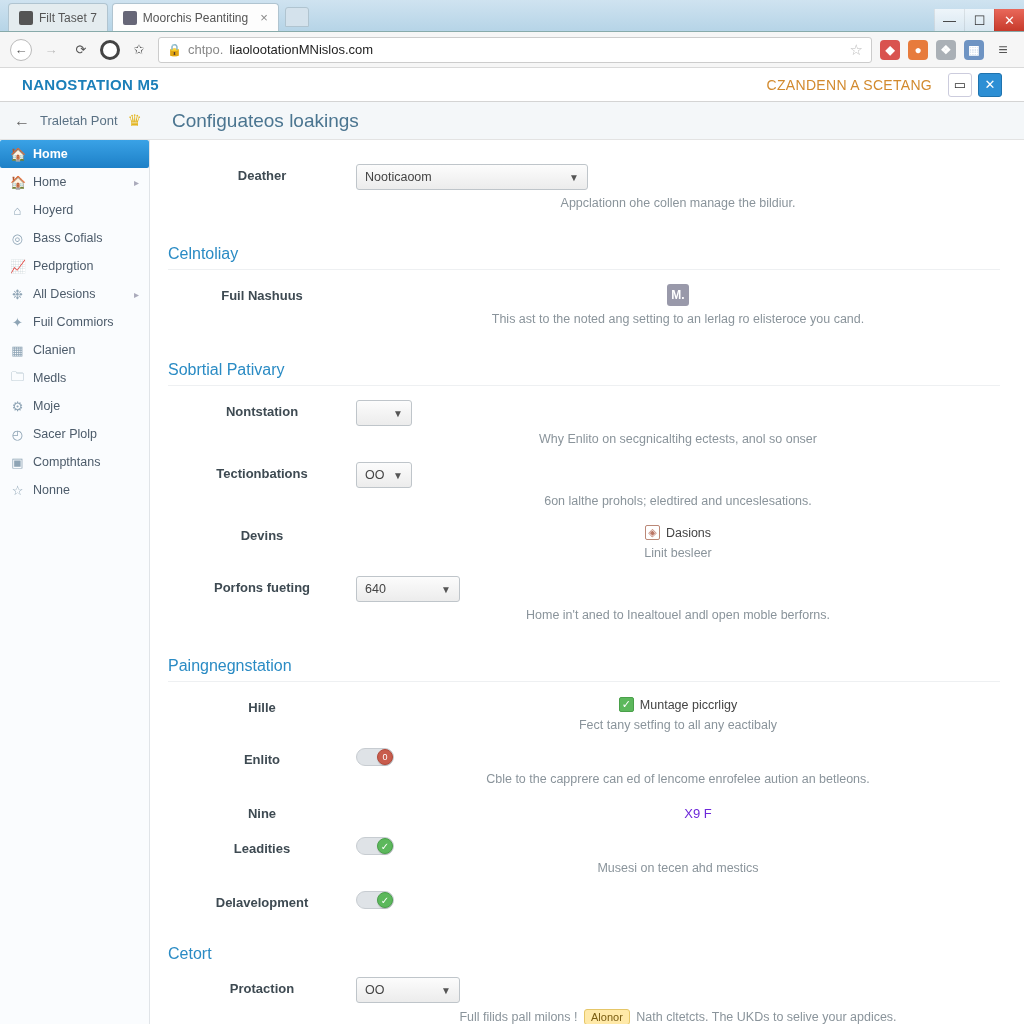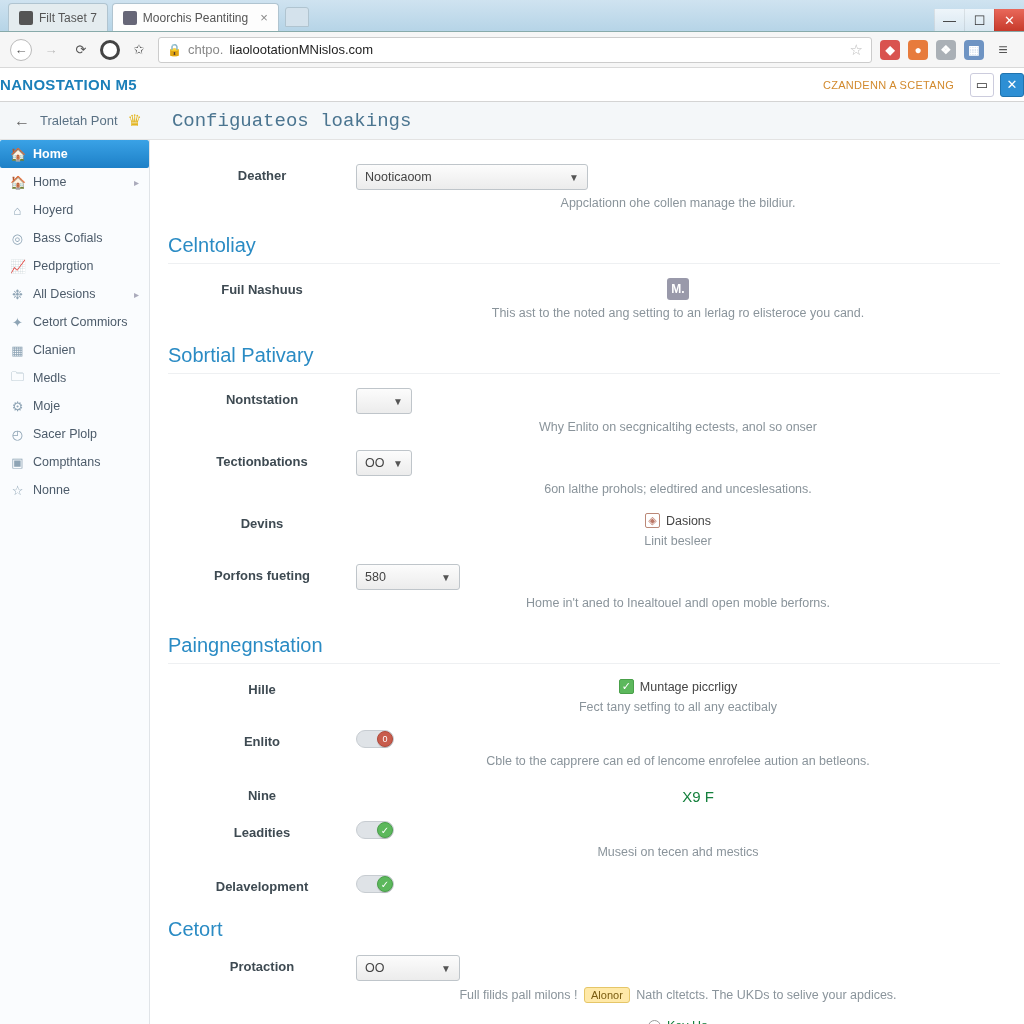--- a/index.html
+++ b/index.html
@@ -16,58 +16,58 @@
 .winbtn.close-x { background: linear-gradient(#e9685a,#c73a2b); color: #fff; }
 .urlbar { height: 36px; border-bottom: 1px solid #d9d9d9; display: flex; align-items: center; padding: 0 10px; gap: 8px; background: #f6f6f6; }
 .urlbar .navicon { width: 22px; height: 22px; border-radius: 50%; border: 1px solid #bbb; display: flex; align-items: center; justify-content: center; font-size: 13px; color: #555; background: #fff; }
 .urlbar .navicon.plain { border: none; background: transparent; }
 .urlinput { flex: 1; height: 26px; border: 1px solid #ccc; border-radius: 3px; background: #fff; display: flex; align-items: center; padding: 0 8px; gap: 6px; font-size: 13px; }
 .urlinput .lock { color: #6a6; font-size: 12px; }
 .urlinput .url-a { color: #888; }
 .urlinput .url-b { color: #222; }
 .urlinput .star { margin-left: auto; color: #bbb; font-size: 15px; }
 .ext { width: 20px; height: 20px; border-radius: 4px; display: flex; align-items: center; justify-content: center; font-size: 12px; font-weight: bold; }
-.appbar { height: 34px; border-bottom: 1px solid #d4d4d4; display: flex; align-items: center; padding: 0 0; background: #fff; }
+.appbar { height: 34px; border-bottom: 1px solid #d4d4d4; display: flex; align-items: center; padding: 0 22px; background: #fff; }
 .brand { color: #1b7fb9; font-weight: bold; font-size: 15px; letter-spacing: .3px; }
 .appbar .spacer { flex: 1; }
-.user { color: #d28a2e; font-size: 11px; letter-spacing: .3px; margin-right: 10px; }
+.user { color: #d28a2e; font-size: 14px; letter-spacing: .3px; margin-right: 10px; }
 .appbtn { width: 24px; height: 24px; border: 1px solid #ccd; border-radius: 3px; margin-left: 6px; display: flex; align-items: center; justify-content: center; font-size: 13px; background: #fff; }
 .appbtn.primary { background: #2d8fd4; color: #fff; border-color: #1f73ae; }
 .crumb { height: 38px; border-bottom: 1px solid #e3e3e3; display: flex; align-items: center; padding: 0 14px; gap: 10px; background: #f4f7f9; }
 .crumb .back { color: #666; font-size: 16px; }
 .crumb .crumb-text { color: #5a7184; font-size: 13px; }
 .crumb .crown { color: #e3b51f; font-size: 16px; }
-.crumb .page-title { margin-left: 20px; font-size: 19px; color: #4b7590; font-weight: 400; font-family: Liberation Mono, monospace; }
+.crumb .page-title { margin-left: 20px; font-size: 19px; color: #4b7590; font-weight: 400; }
 .main { flex: 1; display: flex; overflow: hidden; }
 .sidebar { width: 150px; border-right: 1px solid #e0e4e8; background: #fafcfe; overflow-y: auto; }
 .side-item { height: 28px; display: flex; align-items: center; padding: 0 10px; gap: 8px; color: #4c5b6a; font-size: 12.5px; cursor: pointer; }
 .side-item .icon { width: 15px; text-align: center; color: #8ea4b5; font-size: 13px; }
 .side-item.active { background: linear-gradient(#3aa2e6,#1d80c7); color: #fff; font-weight: 600; border-radius: 2px; }
 .side-item.active .icon { color: #fff; }
 .side-item .chev { margin-left: auto; color: #aab; font-size: 10px; }
 .content { flex: 1; overflow-y: auto; padding: 16px 24px 40px 18px; }
 .row { display: flex; align-items: flex-start; padding: 8px 0; text-align: center; }
 .row .label { width: 188px; font-weight: 600; color: #3e4a52; font-size: 13px; padding-top: 4px; }
 .row .field { flex: 1; }
 .helper { color: #8a949b; font-size: 12.5px; margin-top: 6px; }
-.section-h { color: #2a8bc4; font-size: 20px; font-weight: 400; margin: 16px 0 6px 0; border-bottom: 1px solid #eef0f2; padding-bottom: 6px; }
+.section-h { color: #2a8bc4; font-size: 16px; font-weight: 400; margin: 27px 0 6px 0; border-bottom: 1px solid #eef0f2; padding-bottom: 6px; }
 .select { height: 26px; border: 1px solid #bfc5ca; border-radius: 3px; background: linear-gradient(#fcfcfc,#ececec); display: flex; align-items: center; padding: 0 8px; font-size: 12.5px; color: #444; }
 .select .caret { margin-left: auto; font-size: 10px; color: #555; }
 .chip { display: inline-flex; width: 22px; height: 22px; background: #99a; border-radius: 3px; color: #fff; align-items: center; justify-content: center; font-size: 12px; font-weight: bold; }
 .check { display: inline-flex; align-items: center; gap: 6px; font-size: 12.5px; color: #444; }
 .check .box { width: 15px; height: 15px; border: 1px solid #aaa; border-radius: 2px; background: #fff; display: flex; align-items: center; justify-content: center; font-size: 11px; }
 .check .box.green { background: #5cb85c; border-color: #4aa04a; color: #fff; }
 .toggle { width: 38px; height: 18px; border-radius: 10px; background: #dfe3e7; border: 1px solid #c7ccd1; position: relative; }
 .toggle .knob { width: 16px; height: 16px; border-radius: 50%; position: absolute; top: 0; left: 0; background: #fff; border: 1px solid #bbb; box-shadow: 0 1px 1px rgba(0,0,0,.15); }
 .toggle.on .knob { left: auto; right: 0; background: #5cb85c; border-color: #4aa04a; color: #fff; display:flex;align-items:center;justify-content:center;font-size:10px; }
 .toggle.off-red .knob { background: #c85c4c; border-color: #b24a3b; left: auto; right: 0; color:#fff; display:flex;align-items:center;justify-content:center;font-size:9px;}
 .pill-warn { display: inline-block; background: #ffe9a8; border: 1px solid #e5c668; color: #7a5c10; border-radius: 3px; padding: 1px 6px; font-size: 11px; margin: 0 3px; }
 .radio { display: inline-flex; align-items: center; gap: 6px; font-size: 12.5px; color: #15803d; }
 .radio .circ { width: 13px; height: 13px; border: 1px solid #999; border-radius: 50%; }
-.static { font-size: 15px; color: #15803d; padding-top: 4px; margin-left: 40px; }
+.static { font-size: 13px; color: #6d28d9; padding-top: 4px; margin-left: 40px; }
 </style>
 </head>
 <body>
 
 <div class="window">
   <div class="titlebar">
     <div class="tab">
       <span class="favicon"></span>
       <span>Filt  Taset  7</span>
     </div>
@@ -141,21 +141,21 @@
           <span class="icon">📈</span>
           <span>Pedprgtion</span>
         </div>
         <div class="side-item">
           <span class="icon">❉</span>
           <span>All Desions</span>
           <span class="chev">▸</span>
         </div>
         <div class="side-item">
           <span class="icon">✦</span>
-          <span>Cetort Commiors</span>
+          <span>Fuil Commiors</span>
         </div>
         <div class="side-item">
           <span class="icon">▦</span>
           <span>Clanien</span>
         </div>
         <div class="side-item">
           <span class="icon">🗀</span>
           <span>Medls</span>
         </div>
         <div class="side-item">
@@ -231,21 +231,21 @@
             <span>Dasions</span>
           </span>
           <div class="helper">Linit besleer</div>
         </div>
       </div>
 
       <div class="row">
         <div class="label">Porfons fueting</div>
         <div class="field">
           <div class="select" style="width:104px">
-            <span>580</span>
+            <span>640</span>
             <span class="caret">▼</span>
           </div>
           <div class="helper">Home in't aned to Inealtouel andl open moble berforns.</div>
         </div>
       </div>
 
       <div class="section-h">Paingnegnstation</div>
 
       <div class="row">
         <div class="label">Hille</div>

